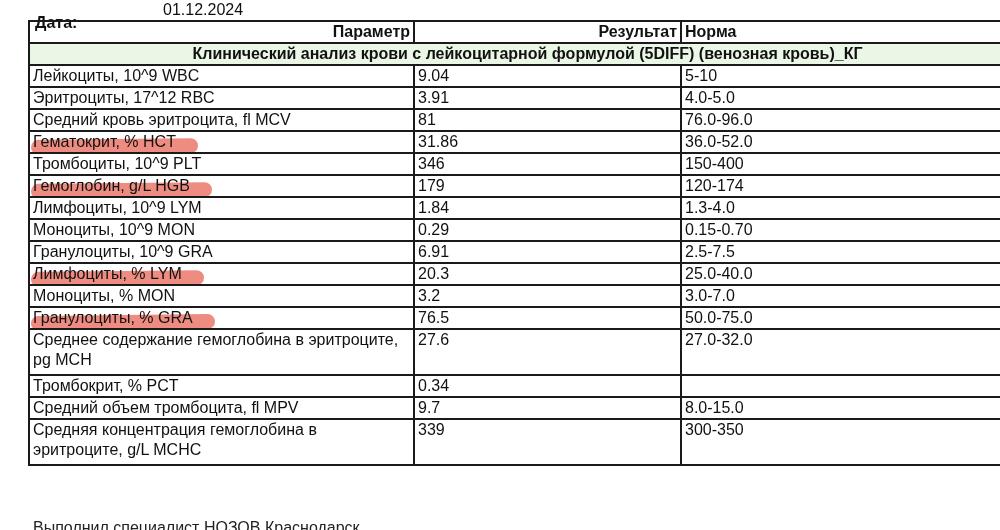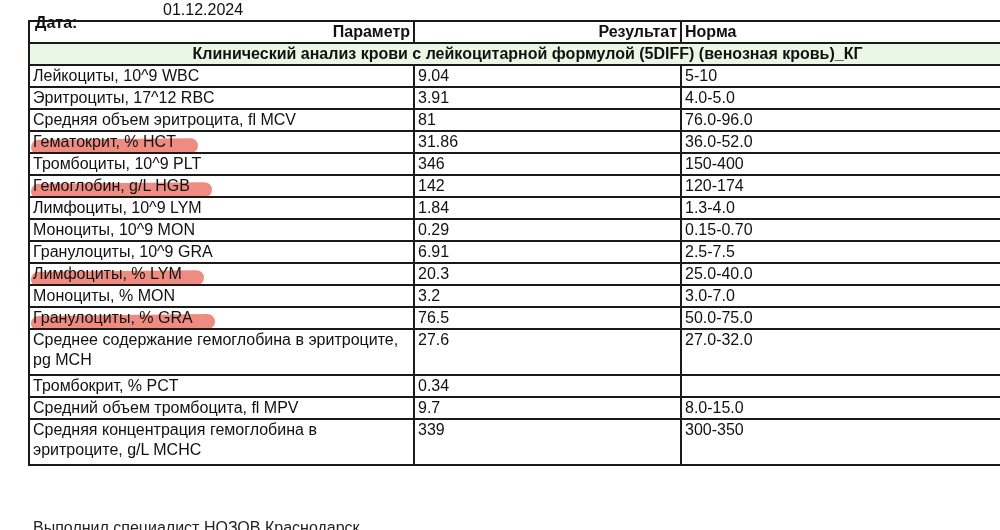--- a/index.html
+++ b/index.html
@@ -68,37 +68,37 @@
         <td class="param"><span>Лейкоциты, 10^9 WBC</span></td>
         <td>9.04</td>
         <td>5-10</td>
       </tr>
       <tr class="row">
         <td class="param"><span>Эритроциты, 17^12 RBC</span></td>
         <td>3.91</td>
         <td>4.0-5.0</td>
       </tr>
       <tr class="row">
-        <td class="param"><span>Средняя объем эритроцита, fl MCV</span></td>
+        <td class="param"><span>Средний кровь эритроцита, fl MCV</span></td>
         <td>81</td>
         <td>76.0-96.0</td>
       </tr>
       <tr class="row">
         <td class="param"><span class="hl">Гематокрит, % HCT</span></td>
         <td>31.86</td>
         <td>36.0-52.0</td>
       </tr>
       <tr class="row">
         <td class="param"><span>Тромбоциты, 10^9 PLT</span></td>
         <td>346</td>
         <td>150-400</td>
       </tr>
       <tr class="row">
         <td class="param"><span class="hl">Гемоглобин, g/L HGB</span></td>
-        <td>142</td>
+        <td>179</td>
         <td>120-174</td>
       </tr>
       <tr class="row">
         <td class="param"><span>Лимфоциты, 10^9 LYM</span></td>
         <td>1.84</td>
         <td>1.3-4.0</td>
       </tr>
       <tr class="row">
         <td class="param"><span>Моноциты, 10^9 MON</span></td>
         <td>0.29</td>

